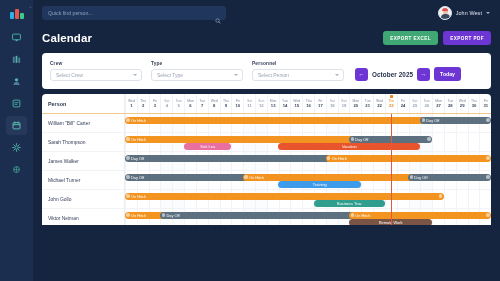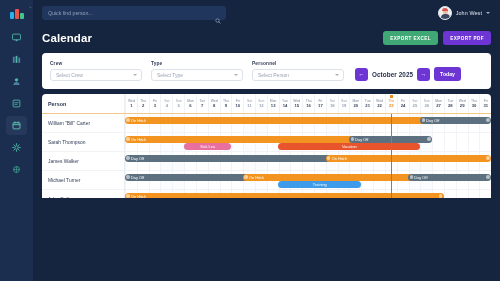--- a/index.html
+++ b/index.html
@@ -31,21 +31,21 @@
     width: 21px; height: 19px;
     display: flex; align-items: center; justify-content: center;
     margin-bottom: 3px;
     border-radius: 4px;
     cursor: pointer;
   }
   .side-item.active { background: #26395c; }
   .side-item svg { display:block; }
 
   
-  .main { flex: 1; height: 198px; position: relative; display:flex; flex-direction:column; }
+  .main { flex: 1; height: 225px; position: relative; display:flex; flex-direction:column; }
 
   .topbar {
     height: 26px; display:flex; align-items:center;
     padding: 0 8px 0 9px;
     flex: 0 0 26px;
   }
   .search-wrap {
     position: relative; width: 184px; height: 14px;
     background: #203css; background: #20365c;
     border-radius: 3px;

